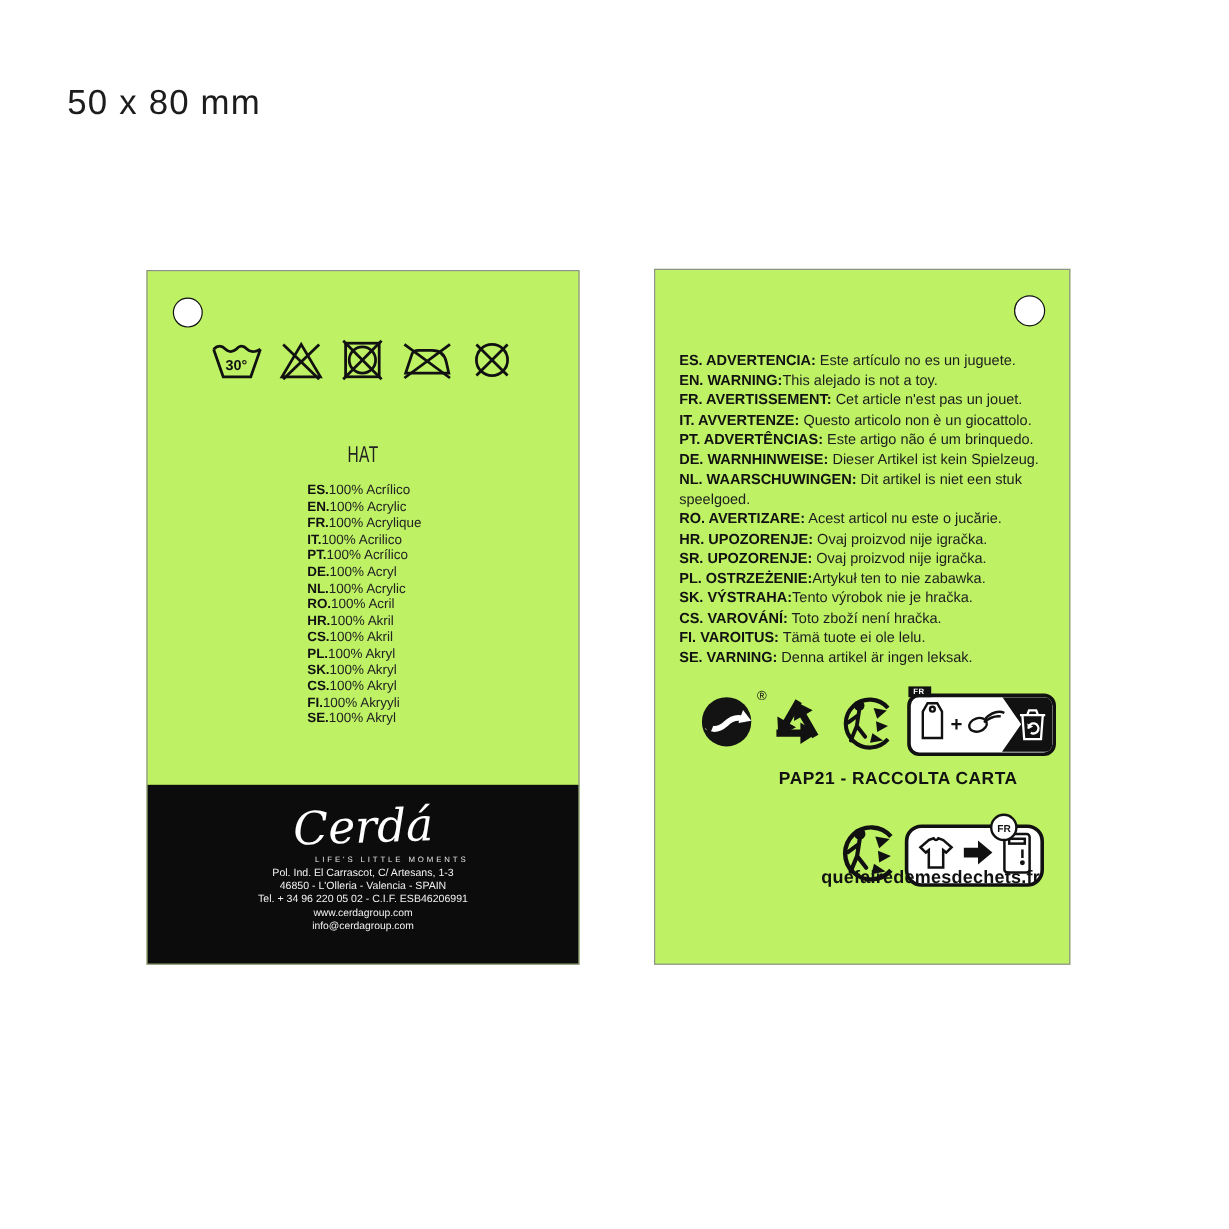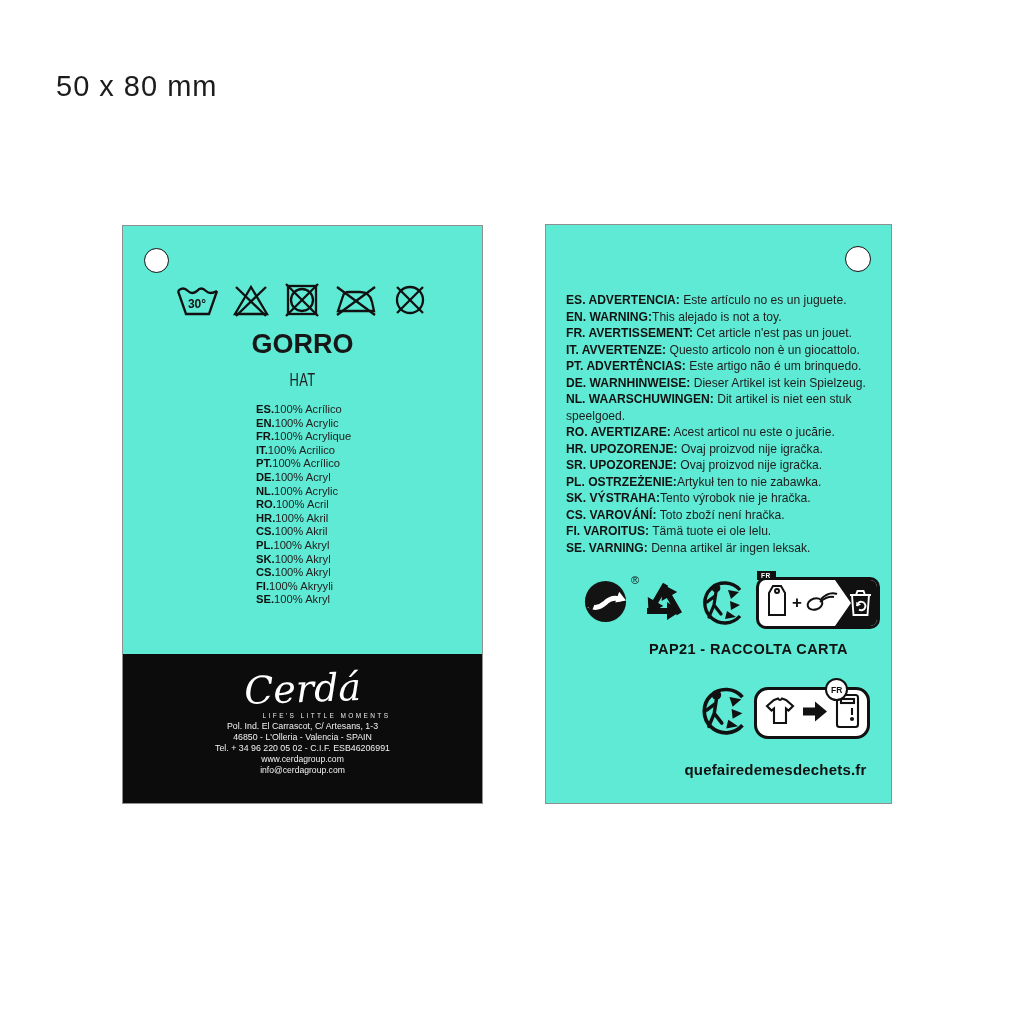--- a/index.html
+++ b/index.html
@@ -1,21 +1,21 @@
 <!DOCTYPE html>
 <html><head>
 <meta charset="utf-8">
 <style>
   * { margin:0; padding:0; box-sizing:border-box; }
   html,body { width:1024px; height:1024px; }
   body { background:#ffffff; font-family:"Liberation Sans", sans-serif; color:#1b1b1b; position:relative; overflow:hidden; }
 
   .size-label { position:absolute; left:56px; top:70px; font-size:29px; color:#1c1c1c; letter-spacing:1px; }
 
-  .tag { position:absolute; background:#5eead4; border:1px solid #8f8f8f; }
+  .tag { position:absolute; background:#bef264; border:1px solid #8f8f8f; }
   .tag-front { left:122px; top:225px; width:361px; height:579px; }
   .tag-back  { left:545px; top:224px; width:347px; height:580px; }
 
   .punch-hole { position:absolute; width:25px; height:25px; border:1.6px solid #111; border-radius:50%; background:#fff; }
   .hole-front { left:21px; top:22px; }
   .hole-back  { right:20px; top:21px; width:26px; height:26px; }
 
   .care-row { position:absolute; top:56px; left:0; right:0; display:flex; justify-content:center; align-items:flex-end; gap:11px; }
   .care-row svg { display:block; }
 
@@ -43,21 +43,21 @@
   .greendot-r { position:absolute; top:-4px; right:-10px; font-size:11px; color:#111; }
   .pap-text { position:absolute; top:416px; left:80px; right:20px; text-align:center; font-weight:bold; font-size:14.5px; letter-spacing:0.4px; color:#111; }
 
   .fire-block { position:absolute; left:38px; top:470px; width:116px; text-align:center; }
   .fire-line { font-weight:bold; font-size:13.5px; line-height:15px; color:#d53832; }
   .fire-sub { font-size:7.3px; color:#d53832; margin-top:3px; }
 
   .triman2 { position:absolute; left:152px; top:458px; }
   .textile-box { position:absolute; left:208px; top:462px; width:116px; height:52px; border:3px solid #111; border-radius:14px; background:#fff; display:flex; align-items:center; justify-content:space-evenly; }
   .fr-circle { position:absolute; top:-12px; left:62%; width:23px; height:23px; border:2.5px solid #111; border-radius:50%; background:#fff; font-size:8.5px; font-weight:bold; display:flex; align-items:center; justify-content:center; color:#111; }
-  .quefaire-text { position:absolute; top:536px; left:138px; right:24px; text-align:center; font-weight:bold; font-size:15px; color:#111; letter-spacing:0.2px; }
+  .quefaire-text { position:absolute; top:498px; left:138px; right:24px; text-align:center; font-weight:bold; font-size:15px; color:#111; letter-spacing:0.2px; }
 
   .paper-box { position:relative; width:124px; height:52px; border:3px solid #111; border-radius:10px; background:#fff; overflow:visible; }
   .paper-box-inner { position:absolute; inset:0; border-radius:7px; overflow:hidden; }
   .paper-box-black { position:absolute; top:0; bottom:0; right:0; width:42px; background:#111;
       clip-path:polygon(0 0, 100% 0, 100% 100%, 0 100%, 38% 50%); }
   .paper-box-content { position:absolute; left:6px; top:0; bottom:0; width:74px; display:flex; align-items:center; gap:3px; }
   .plus-sign { font-size:17px; font-weight:bold; color:#111; }
   .fr-tab { position:absolute; top:-9px; left:-2px; background:#111; color:#fff; font-size:6.5px; font-weight:bold; padding:1px 5px 1px 4px; letter-spacing:0.5px; }
   .bin-slot { position:absolute; right:3px; top:7px; }
 </style>
@@ -101,21 +101,20 @@
     </span>
     <span>
       <svg width="40" height="36" viewBox="0 0 40 36" fill="none" stroke="#111" stroke-width="2.3">
         <circle cx="20" cy="18" r="13"></circle>
         <path d="M7,5 L33,31"></path>
           <path d="M33,5 L7,31"></path>
       </svg>
     </span>
   </div>
 
-  <div class="product-name">GORRO</div>
   <div class="product-name-en">HAT</div>
 
   <div class="composition">
     <div><span class="code">ES.</span><span class="val">100% Acrílico</span></div>
     <div><span class="code">EN.</span><span class="val">100% Acrylic</span></div>
     <div><span class="code">FR.</span><span class="val">100% Acrylique</span></div>
     <div><span class="code">IT.</span><span class="val">100% Acrilico</span></div>
     <div><span class="code">PT.</span><span class="val">100% Acrílico</span></div>
     <div><span class="code">DE.</span><span class="val">100% Acryl</span></div>
     <div><span class="code">NL.</span><span class="val">100% Acrylic</span></div>

